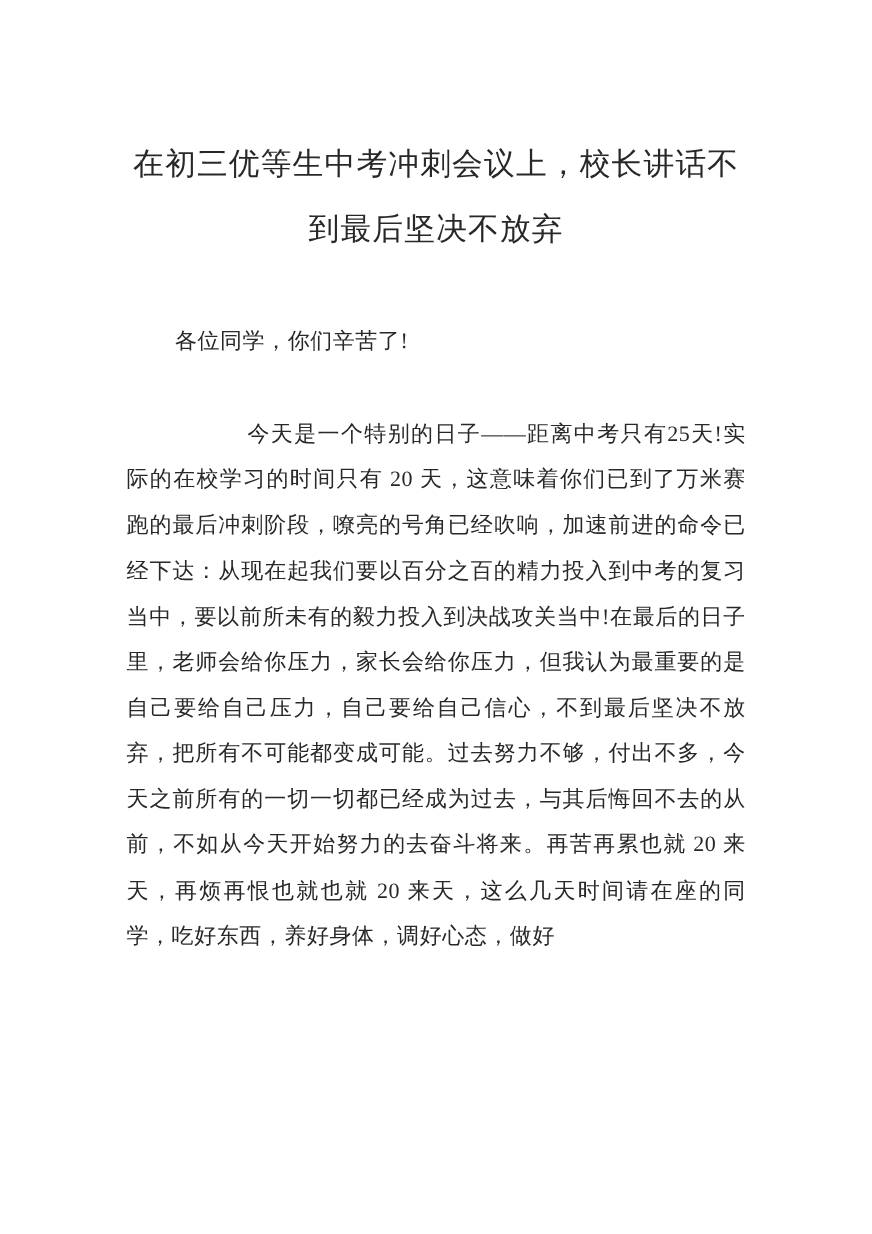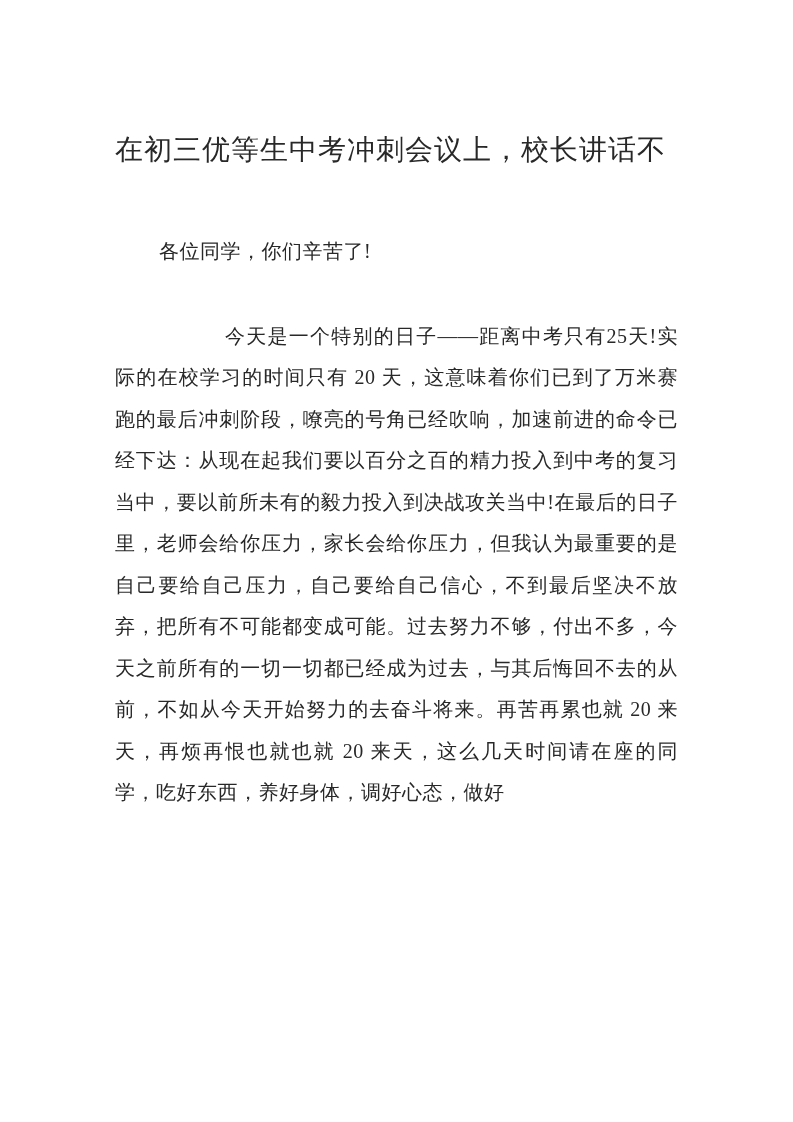--- a/index.html
+++ b/index.html
@@ -23,21 +23,21 @@
     font-family: "Liberation Serif", "DejaVu Serif", serif;
   }
   .content {
     padding: 120px 115px 0 115px;
   }
   .title {
     margin: 0 0 52px 0;
     font-size: 28px;
     font-weight: 400;
     line-height: 59px;
-    text-align: left;
+    text-align: center;
     letter-spacing: 1px;
   }
   .title-line {
     display: block;
   }
   .para {
     margin: 0 0 43px 0;
     font-size: 20px;
     line-height: 41.5px;
     text-align: justify;
@@ -49,20 +49,21 @@
   .indent-lg { text-indent: 5.5em; }
 </style>
 </head>
 <body>
 
 <div class="page">
   <div class="content">
 
     <h1 class="title">
       <span class="title-line">在初三优等生中考冲刺会议上，校长讲话不</span>
+      <span class="title-line">到最后坚决不放弃</span>
     </h1>
 
     <p class="para indent-sm">各位同学，你们辛苦了!</p>
 
 
     <p class="para indent-lg">今天是一个特别的日子——距离中考只有25天!实际的在校学习的时间只有 20 天，这意味着你们已到了万米赛跑的最后冲刺阶段，嘹亮的号角已经吹响，加速前进的命令已经下达：从现在起我们要以百分之百的精力投入到中考的复习当中，要以前所未有的毅力投入到决战攻关当中!在最后的日子里，老师会给你压力，家长会给你压力，但我认为最重要的是自己要给自己压力，自己要给自己信心，不到最后坚决不放弃，把所有不可能都变成可能。过去努力不够，付出不多，今天之前所有的一切一切都已经成为过去，与其后悔回不去的从前，不如从今天开始努力的去奋斗将来。再苦再累也就 20 来天，再烦再恨也就也就 20 来天，这么几天时间请在座的同学，吃好东西，养好身体，调好心态，做好</p>
 
   </div>
 </div>
 

